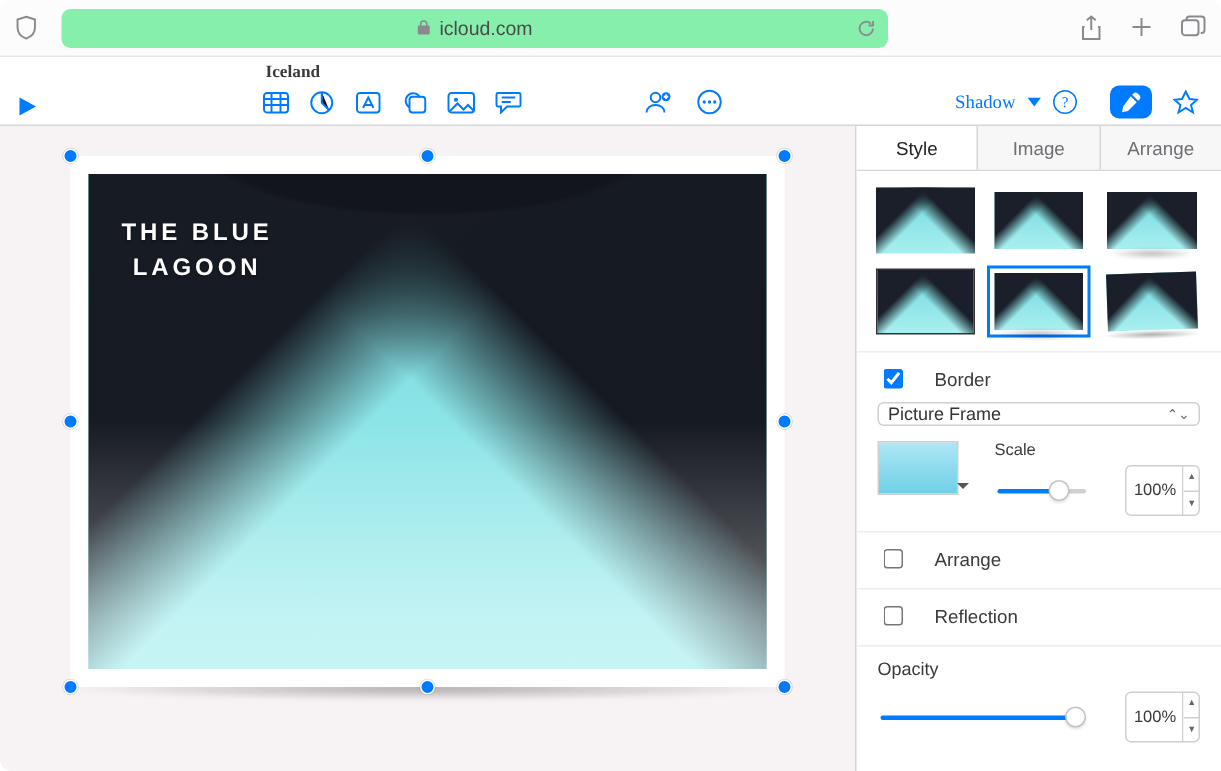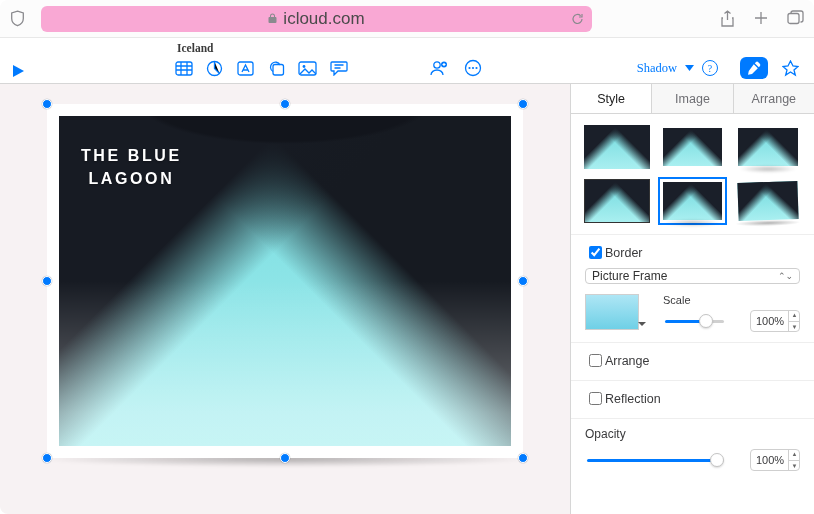--- a/index.html
+++ b/index.html
@@ -30,28 +30,28 @@
     align-items: center;
     border-bottom: .5px solid #e8e8e8;
     padding: 0 10px;
     gap: 8px;
     background: #fcfcfc;
   }
   .addr-bar .shield, .addr-bar .share, .addr-bar .plus, .addr-bar .tabs { color: var(--toolbar-grey); display:flex; }
   .url-field {
     flex: 1;
     height: 26px;
-    background: #f9a8d4;
+    background: #86efac;
     border-radius: 6px;
     display: flex;
     align-items: center;
     justify-content: center;
     gap: 6px;
     color: #4a4a4a;
-    font-size: 17px;
+    font-size: 13px;
     margin: 0 120px 0 8px;
     position: relative;
   }
   .url-field .lock { color: var(--toolbar-grey); font-size: 11px; }
   .url-field .refresh { position: absolute; right: 8px; color: var(--toolbar-grey); }
   .right-bar-icons { display: flex; gap: 18px; }
   .tool-btn {
     width: 27px; height: 22px;
     display:inline-flex; align-items:center; justify-content:center;
     color: var(--blue);
@@ -190,25 +190,25 @@
   .swatch {
     width:54px;height:36px;border:1px solid #cfcfcf; background:linear-gradient(#aee6f5,#6fd0e6); position:relative;
   }
   .swatch::after{content:"";position:absolute;right:-8px;bottom:-1px;border:4px solid transparent;border-top-color:#555;}
   .scale-block{flex:1;}
   .slider {
     -webkit-appearance:none; appearance:none; width:100%; height:3px; background:linear-gradient(90deg, var(--blue) 0 75%, #d0d0d0 75% 100%); border-radius:2px;
     position:relative;
   }
   .slider::-webkit-slider-thumb{ -webkit-appearance:none; width:14px;height:14px;border-radius:50%;background:#fff;border:1px solid #c4c4c4;box-shadow:0 1px 2px rgba(0,0,0,.15);}
-  .pct-box{ width:50px;height:22px;border:1px solid #cfcfcf;border-radius:4px;display:flex;align-items:center;justify-content:center;font-size:11px;position:relative;padding-right:10px;}
+  .pct-box{ width:50px;height:34px;border:1px solid #cfcfcf;border-radius:4px;display:flex;align-items:center;justify-content:center;font-size:11px;position:relative;padding-right:10px;}
   .stepper{ position:absolute;right:-1px;top:-1px;bottom:-1px;width:12px;display:flex;flex-direction:column;border-left:1px solid #cfcfcf;border-radius:0 4px 4px 0;overflow:hidden;}
   .stepper span{flex:1;display:flex;align-items:center;justify-content:center;font-size:6px;color:#666;border-bottom:1px solid #cfcfcf;}
   .stepper span:last-child{border:none;}
-  label.sec-title { display:flex; align-items:center; gap:0; }
+  label.sec-title { display:flex; align-items:center; gap:18px; }
 
   .opacity-slider{ -webkit-appearance:none;appearance:none;height:3px;background:linear-gradient(90deg,var(--blue) 0 95%, #d0d0d0 95% 100%);border-radius:2px;flex:1;}
   .opacity-slider::-webkit-slider-thumb{-webkit-appearance:none;width:14px;height:14px;border-radius:50%;background:#fff;border:1px solid #c4c4c4;box-shadow:0 1px 2px rgba(0,0,0,.15);}
 
   .chev { font-size:9px; color:#666; }
   svg { display:block; }
 </style>
 </head>
 <body>
 

